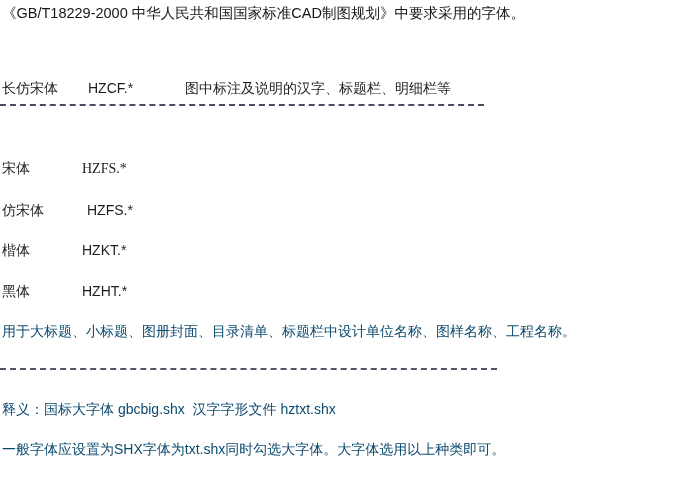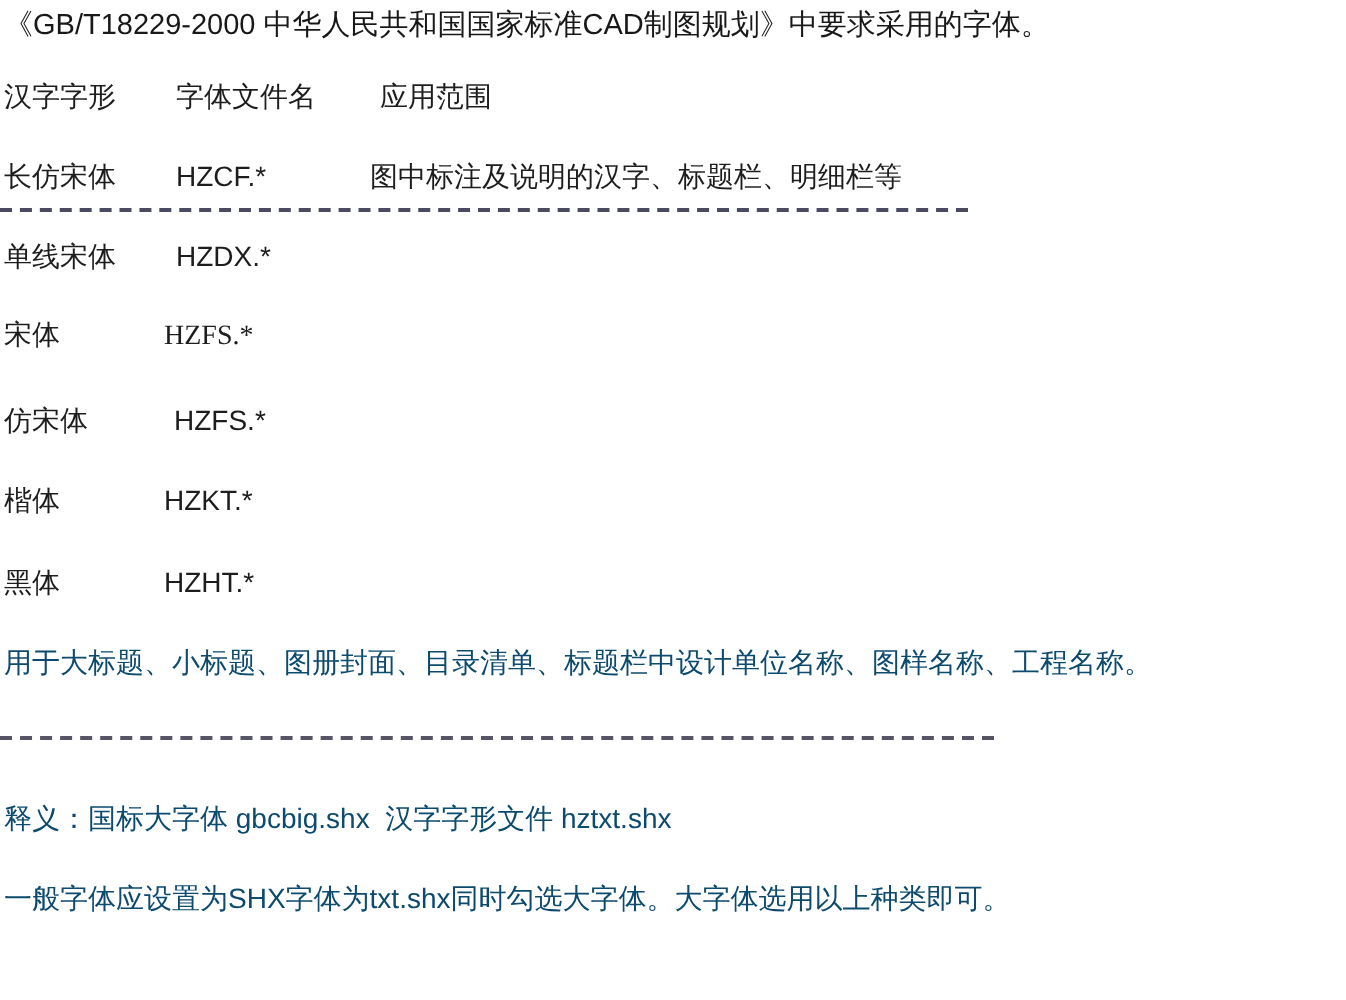--- a/index.html
+++ b/index.html
@@ -79,39 +79,29 @@
     color: #0c4a6e;
   }
 </style>
 </head>
 <body>
 
 <div class="page">
 
   <div class="line title-line" style="top:4px;">《GB/T18229-2000 中华人民共和国国家标准CAD制图规划》中要求采用的字体。</div>
 
-  <div class="row" style="top:39px;">
-    <span class="col-a">汉字字形</span>
-    <span class="col-b" style="left:86px;">字体文件名</span>
-    <span class="col-c" style="left:188px;">应用范围</span>
-  </div>
 
   <div class="row" style="top:79px;">
     <span class="col-a">长仿宋体</span>
     <span class="col-b" style="left:86px;">HZCF.*</span>
     <span class="col-c">图中标注及说明的汉字、标题栏、明细栏等</span>
   </div>
 
   <div class="dashed-rule" style="top:104px; width:484px;"></div>
 
-  <div class="row" style="top:119px;">
-    <span class="col-a">单线宋体</span>
-    <span class="col-b" style="left:86px;">HZDX.*</span>
-    <span class="col-c"></span>
-  </div>
 
   <div class="row" style="top:160px;font-family:Liberation Serif, serif;">
     <span class="col-a">宋体</span>
     <span class="col-b" style="left:80px;">HZFS.*</span>
     <span class="col-c"></span>
   </div>
 
   <div class="row" style="top:201px;">
     <span class="col-a">仿宋体</span>
     <span class="col-b" style="left:85px;text-align:center;">HZFS.*</span>

